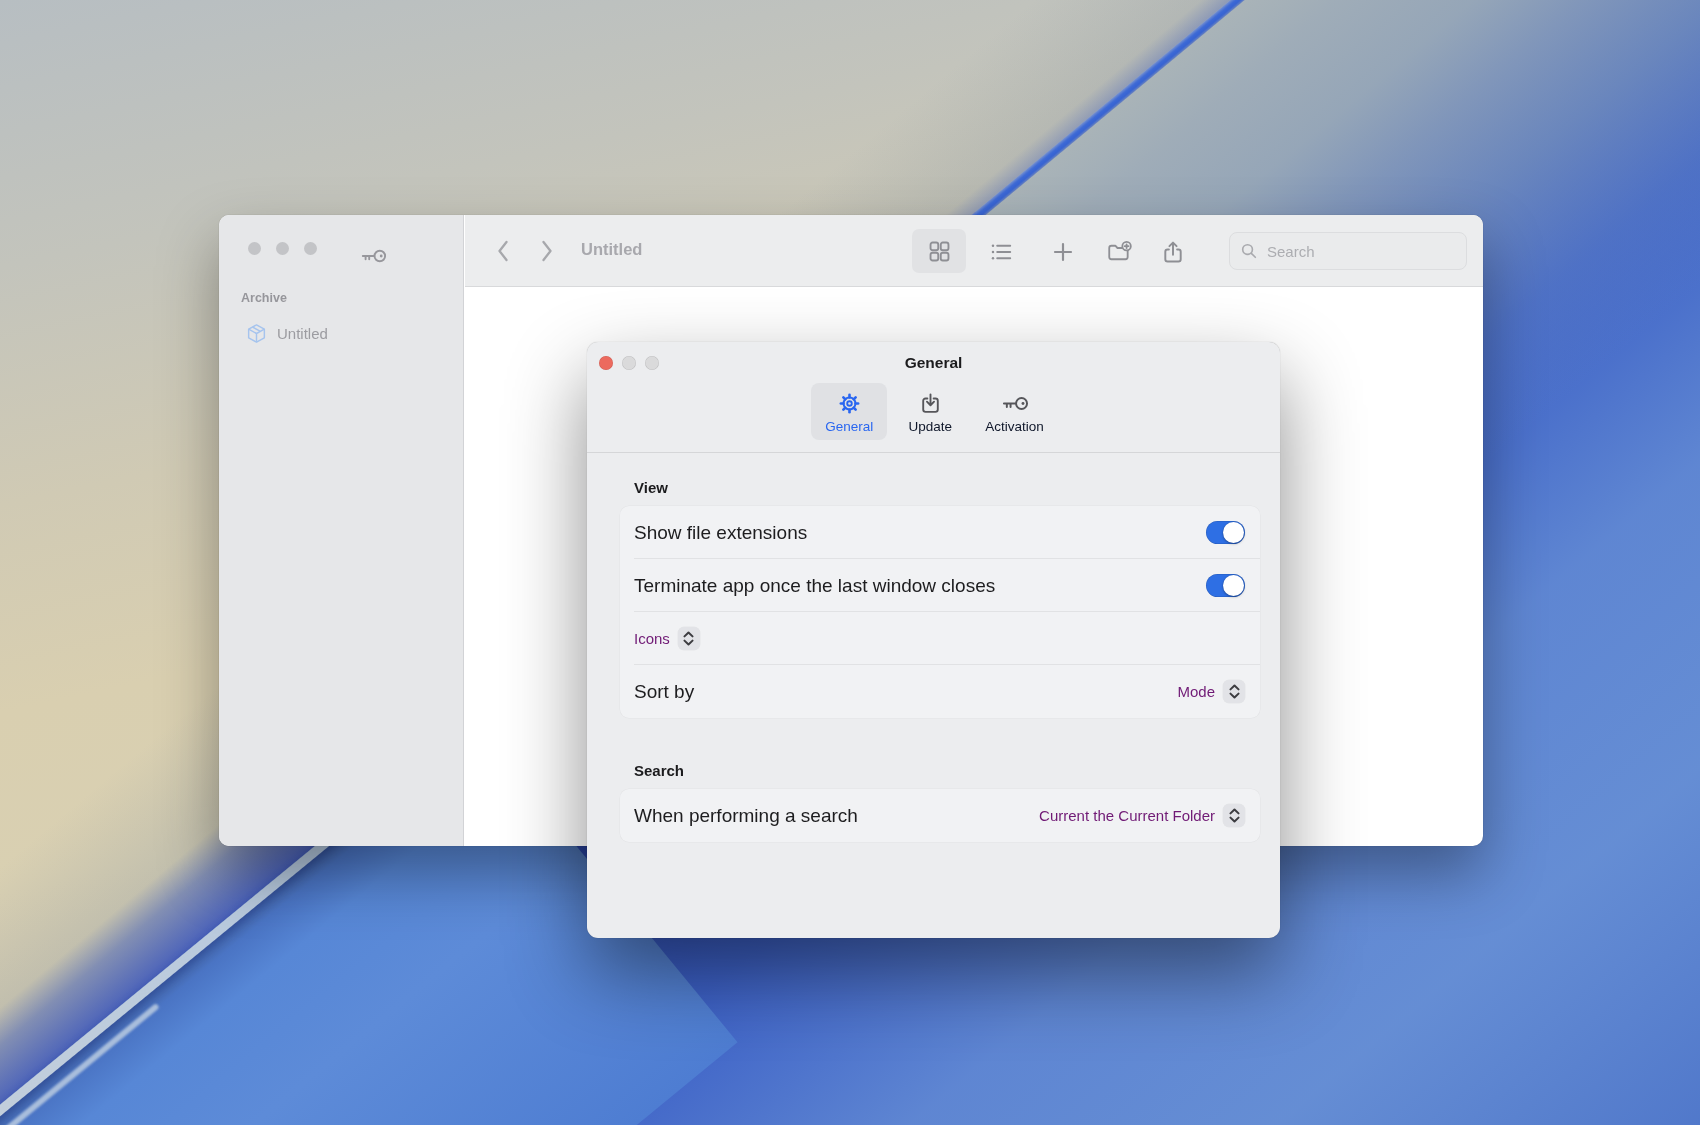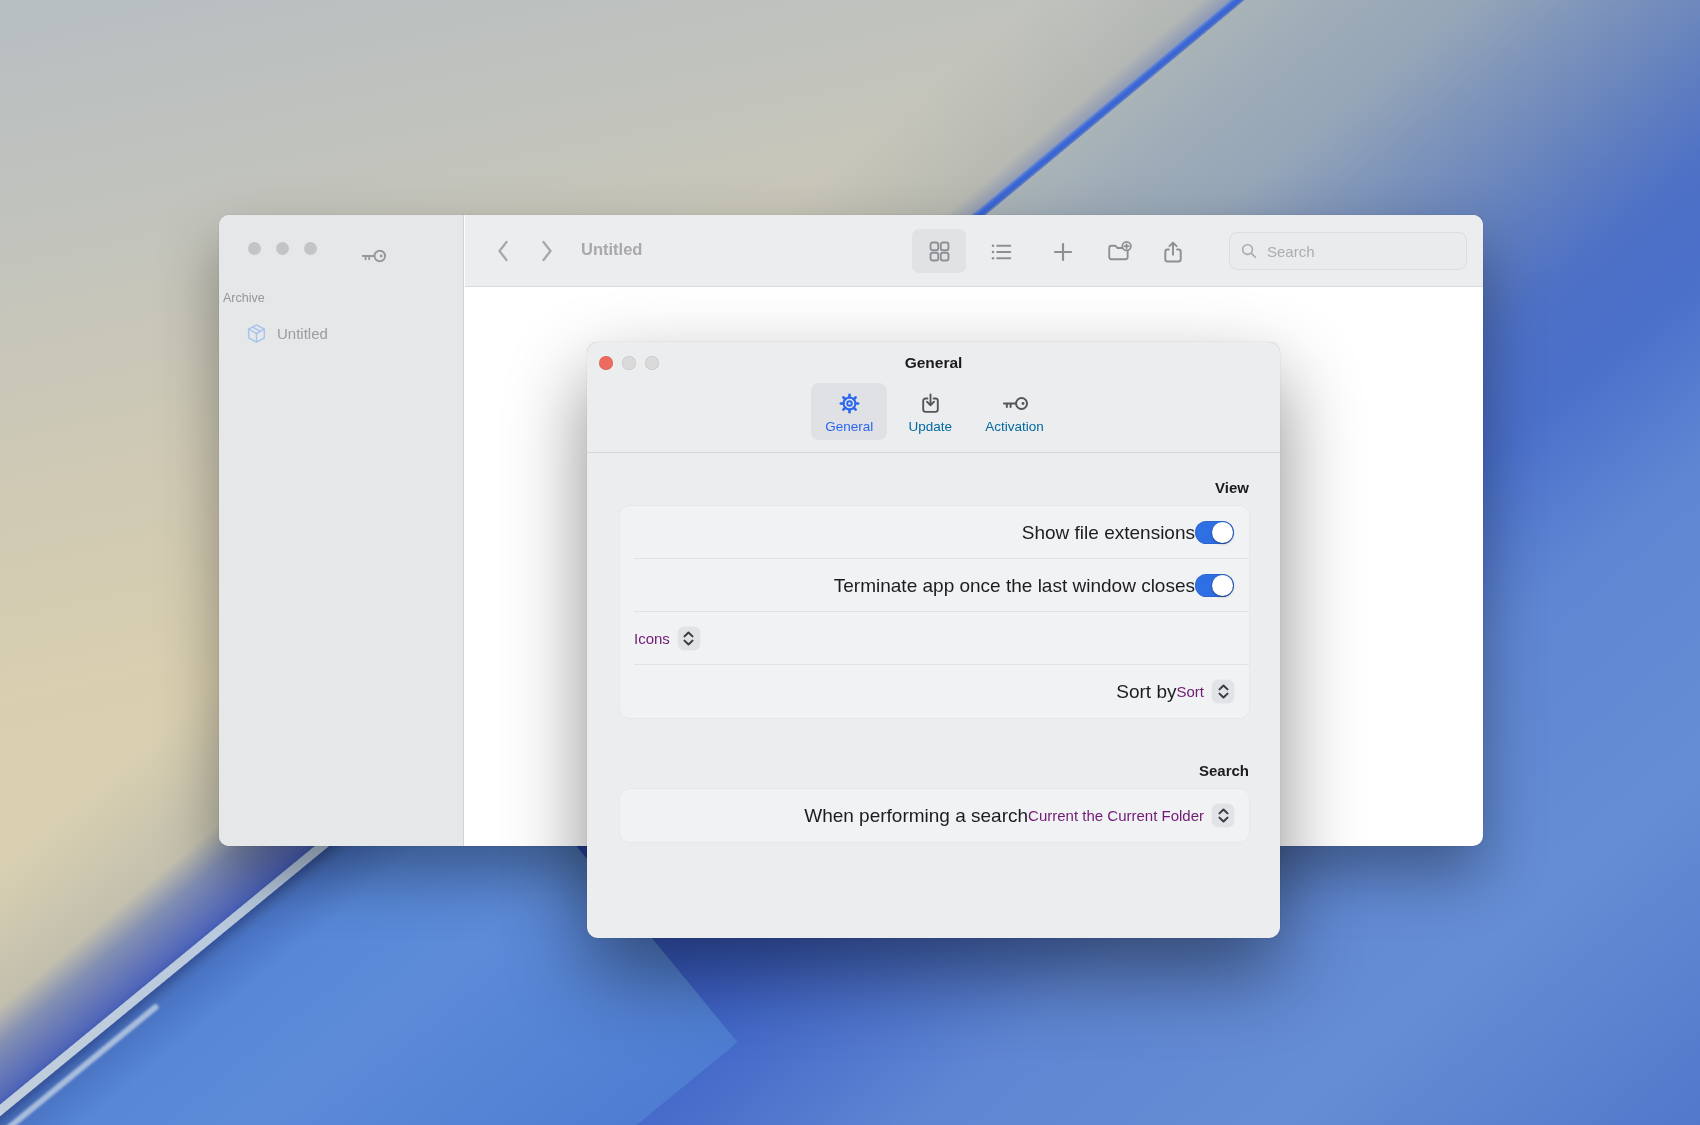--- a/index.html
+++ b/index.html
@@ -47,21 +47,21 @@
   .main-window{position:absolute;left:219px;top:215px;width:1264px;height:631px;z-index:5;
     background:#fff;border-radius:10px;
     box-shadow:0 28px 60px rgba(0,0,0,0.35),0 0 1px rgba(0,0,0,0.35);}
   .mw-sidebar{position:absolute;left:0;top:0;bottom:0;width:245px;background:#E6E7E9;
     border-right:1px solid #D2D3D6;border-radius:10px 0 0 10px;}
   .mw-toolbar{position:absolute;left:246px;right:0;top:0;height:72px;background:#ECEDEE;
     border-bottom:1px solid #D8D9DB;border-radius:0 10px 0 0;}
   .dot{position:absolute;width:13px;height:13px;border-radius:50%;}
   .mw-dot{background:#C3C4C7;top:27px;}
   .mw-key{position:absolute;left:140px;top:20px;color:#97979C;}
-  .sb-section{position:absolute;left:4px;top:76px;font-size:12.5px;font-weight:400;color:#96969B;}
+  .sb-section{position:absolute;left:22px;top:76px;font-size:12.5px;font-weight:700;color:#96969B;}
   .sb-item{position:absolute;left:26px;top:104px;display:flex;align-items:center;gap:9px;width:205px;height:28px;}
   .sb-item-label{font-size:15px;color:#9C9CA1;}
   .cube{color:#A6C4EE;}
   .nav-chevron{position:absolute;top:23px;color:#A7A8AC;}
   .mw-title{position:absolute;left:116px;top:25px;font-size:16.5px;font-weight:700;color:#A8A8AD;}
   .tb-icon{position:absolute;top:24px;color:#8E8F94;}
   .grid-btn{position:absolute;left:447px;top:14px;width:54px;height:44px;background:#E1E2E4;border-radius:7px;
     display:flex;align-items:center;justify-content:center;color:#8E8F94;}
   .search-field{position:absolute;left:764px;top:17px;width:238px;height:38px;background:#EAEBEC;
     border:1px solid #DCDDDF;border-radius:8px;display:flex;align-items:center;padding:0 10px;gap:7px;color:#A9AAAE;}
@@ -73,25 +73,25 @@
     background:#ECEDEF;border-radius:11px;
     box-shadow:0 35px 80px rgba(0,0,0,0.45),0 0 1px rgba(0,0,0,0.3);}
   .sw-header{position:relative;height:111px;border-bottom:1px solid #D5D6D8;}
   .sw-dot{top:14px;width:14px;height:14px;}
   .dot-close{background:#EC6A5E;box-shadow:inset 0 0 0 0.5px rgba(0,0,0,0.12);}
   .dot-dis{background:#DADADB;box-shadow:inset 0 0 0 0.5px rgba(0,0,0,0.12);}
   .sw-title{position:absolute;left:0;right:0;top:12px;text-align:center;font-size:15.5px;font-weight:700;color:#1B1B1D;}
   .sw-tabs{position:absolute;left:0;right:0;top:41px;display:flex;justify-content:center;gap:5px;}
   .tab{display:flex;flex-direction:column;align-items:center;gap:3px;padding:7px 12px 6px;border-radius:8px;min-width:76px;}
   .tab.selected{background:#E0E1E4;}
-  .tab-label{font-size:13.5px;color:#0369a1;}
+  .tab-label{font-size:13.5px;color:#0f172a;}
   .tab.selected .tab-label{color:#2966F0;}
   .tab-icon{height:26px;display:flex;align-items:center;color:#56565A;}
   .tab.selected .tab-icon{color:#2966F0;}
-  .sw-body{padding:12px 31px 0 33px;text-align:right;}
+  .sw-body{padding:12px 20px 0 33px;}
   .section-heading{margin:14px 0 10px 14px;font-size:15px;font-weight:700;color:#1B1B1D;}
   .section-heading + .card{margin-bottom:0;}
   .card{background:#F1F2F4;border-radius:9px;box-shadow:0 0 0 0.5px rgba(0,0,0,0.04);}
   .row{height:53px;display:flex;align-items:center;padding:0 15px 0 14px;position:relative;}
   .row:not(:last-child)::after{content:"";position:absolute;left:14px;right:0;bottom:0;height:1px;background:#E1E2E4;}
   .row-label{flex:1;font-size:19px;color:#1D1D1F;}
   .select-value{font-size:15px;color:#701a75;margin-right:8px;}
   .stepper{width:22px;height:23px;border-radius:6px;background:#E2E3E7;display:flex;align-items:center;justify-content:center;
     box-shadow:0 0 0 0.5px rgba(0,0,0,0.05);}
   .toggle{width:39px;height:23px;border-radius:12px;background:#2E6FE4;position:relative;
@@ -268,21 +268,21 @@
             <div class="select-value">Icons</div>
             <div class="stepper">
               <svg width="13" height="17" viewBox="0 0 12 16" fill="none" stroke="#3C3C40" stroke-width="1.9" stroke-linecap="round" stroke-linejoin="round">
                 <path d="M2.2 6 L6 2.3 L9.8 6"></path>
                 <path d="M2.2 10 L6 13.7 L9.8 10"></path>
               </svg>
             </div>
           </div>
           <div class="row">
             <div class="row-label">Sort by</div>
-            <div class="select-value">Sort</div>
+            <div class="select-value">Mode</div>
             <div class="stepper">
               <svg width="13" height="17" viewBox="0 0 12 16" fill="none" stroke="#3C3C40" stroke-width="1.9" stroke-linecap="round" stroke-linejoin="round">
                 <path d="M2.2 6 L6 2.3 L9.8 6"></path>
                 <path d="M2.2 10 L6 13.7 L9.8 10"></path>
               </svg>
             </div>
           </div>
         </div>
         <div class="section-heading" style="margin-top: 44px;">Search</div>
         <div class="card">

